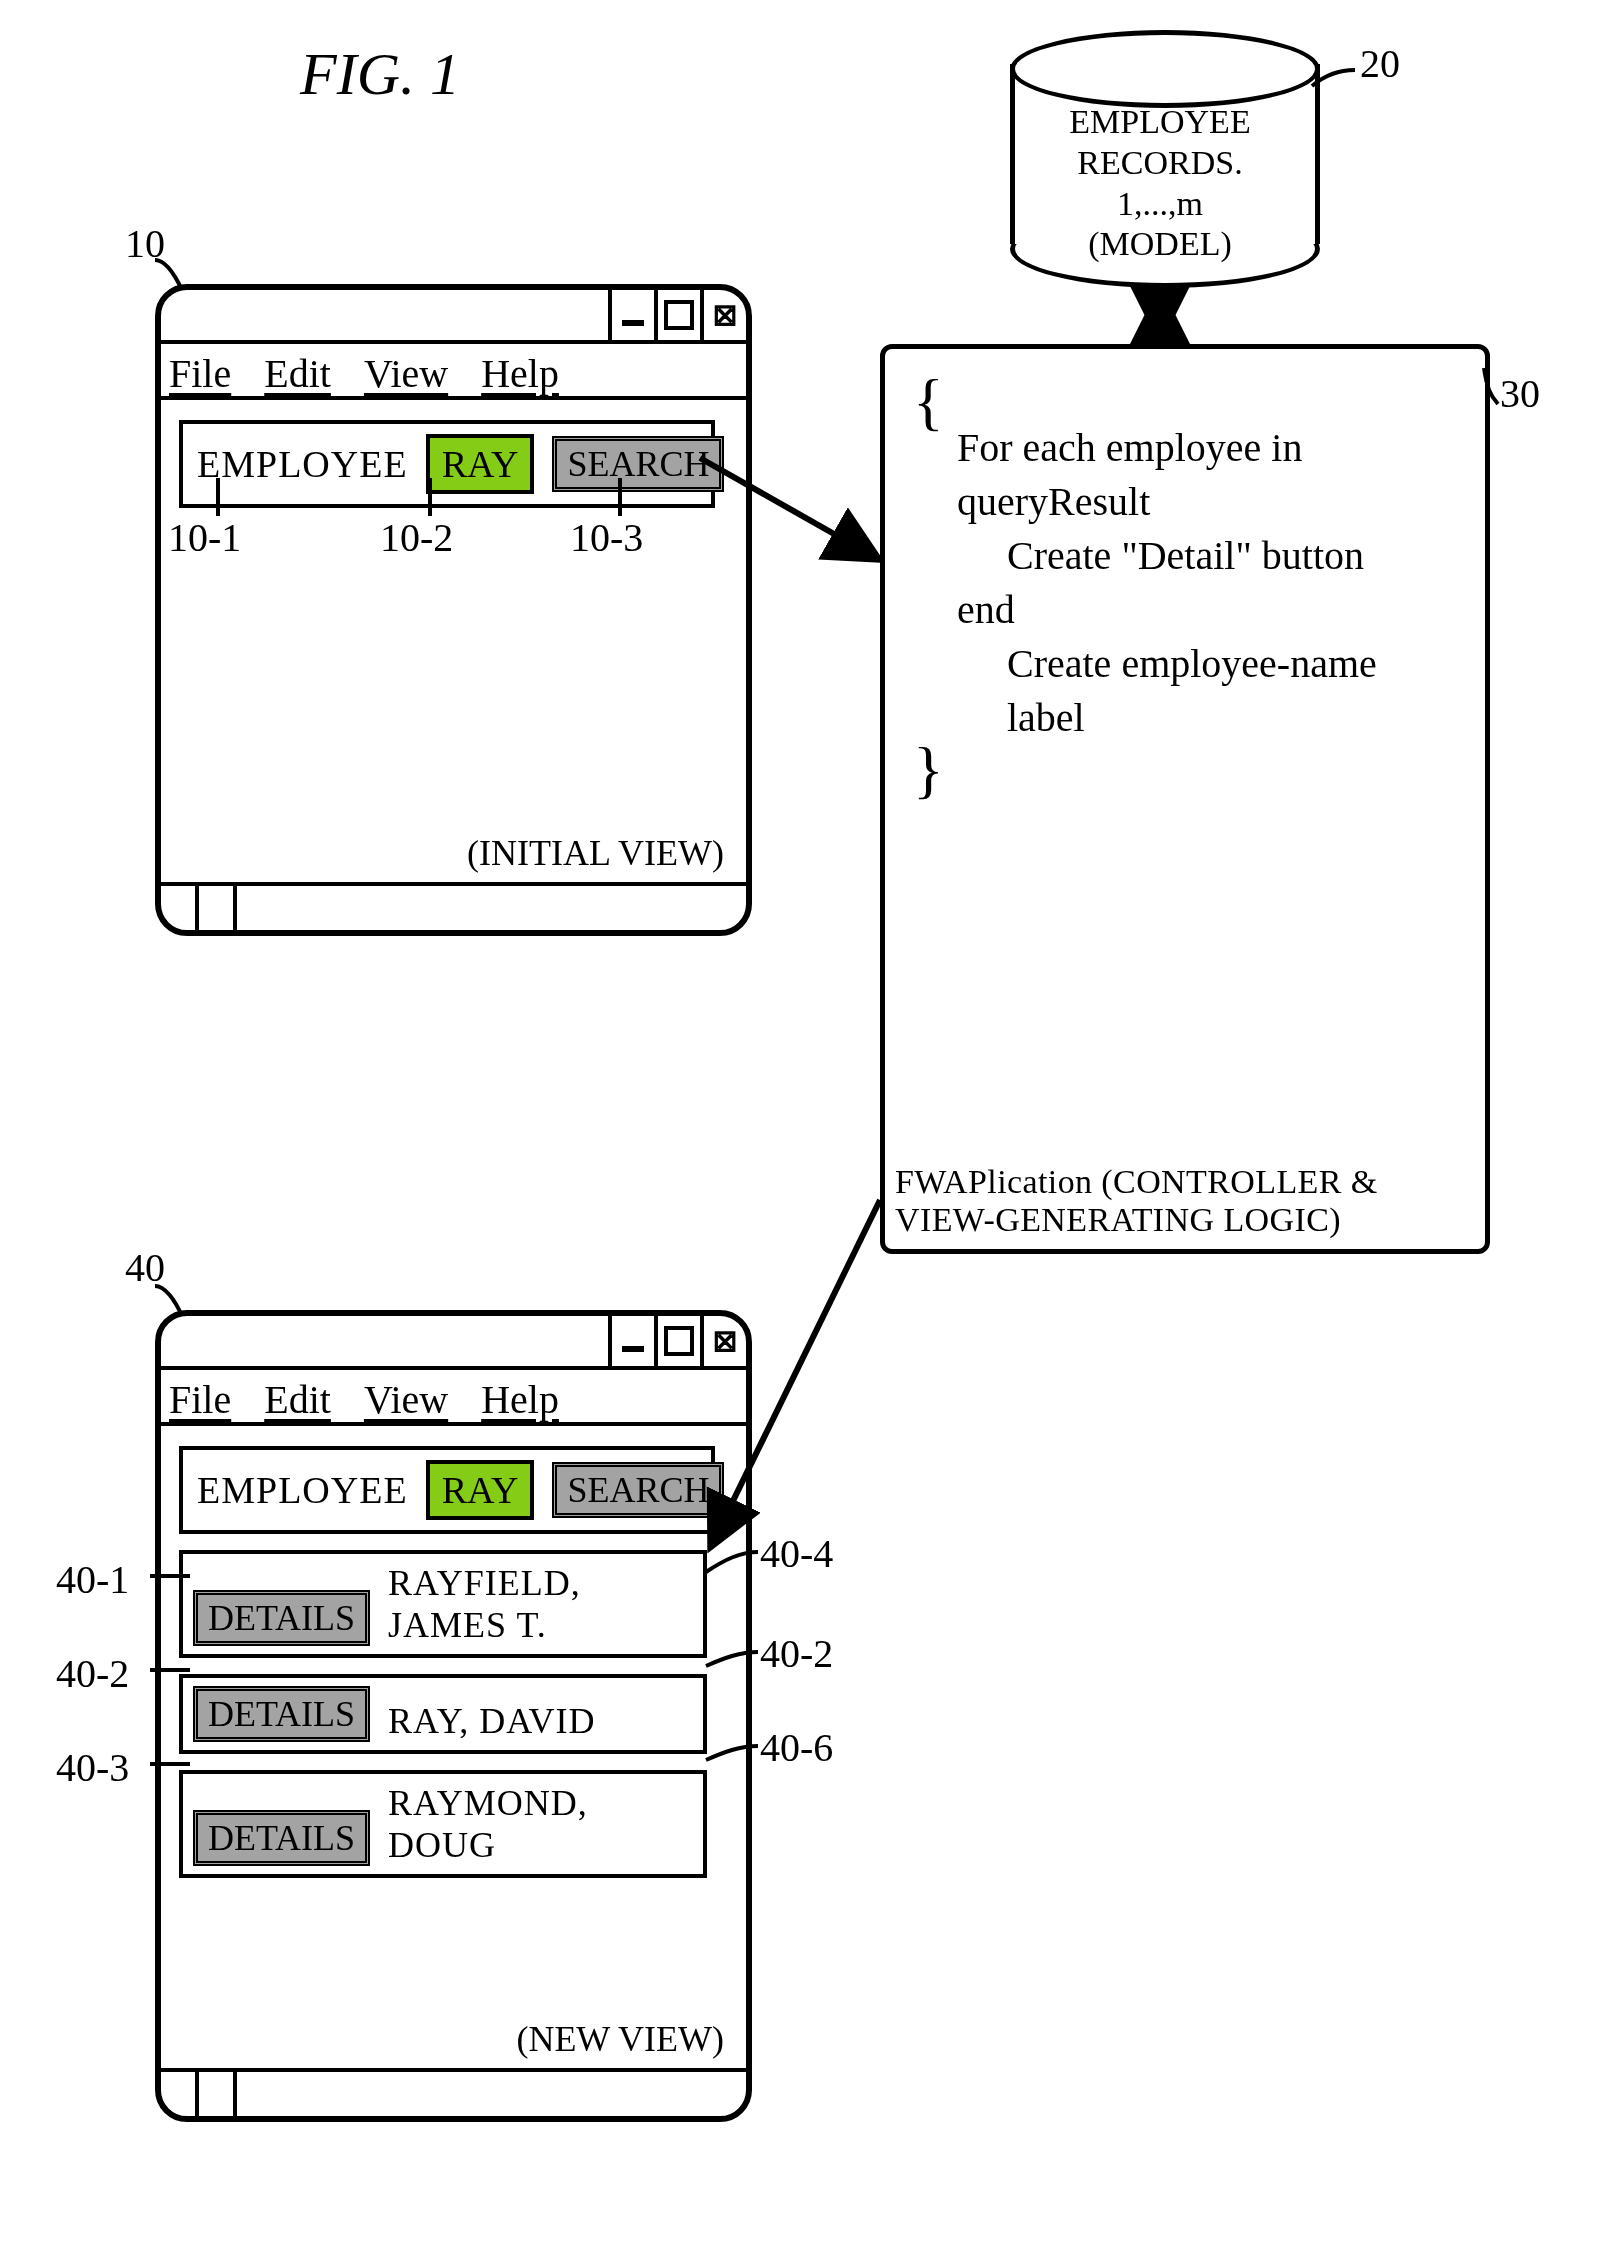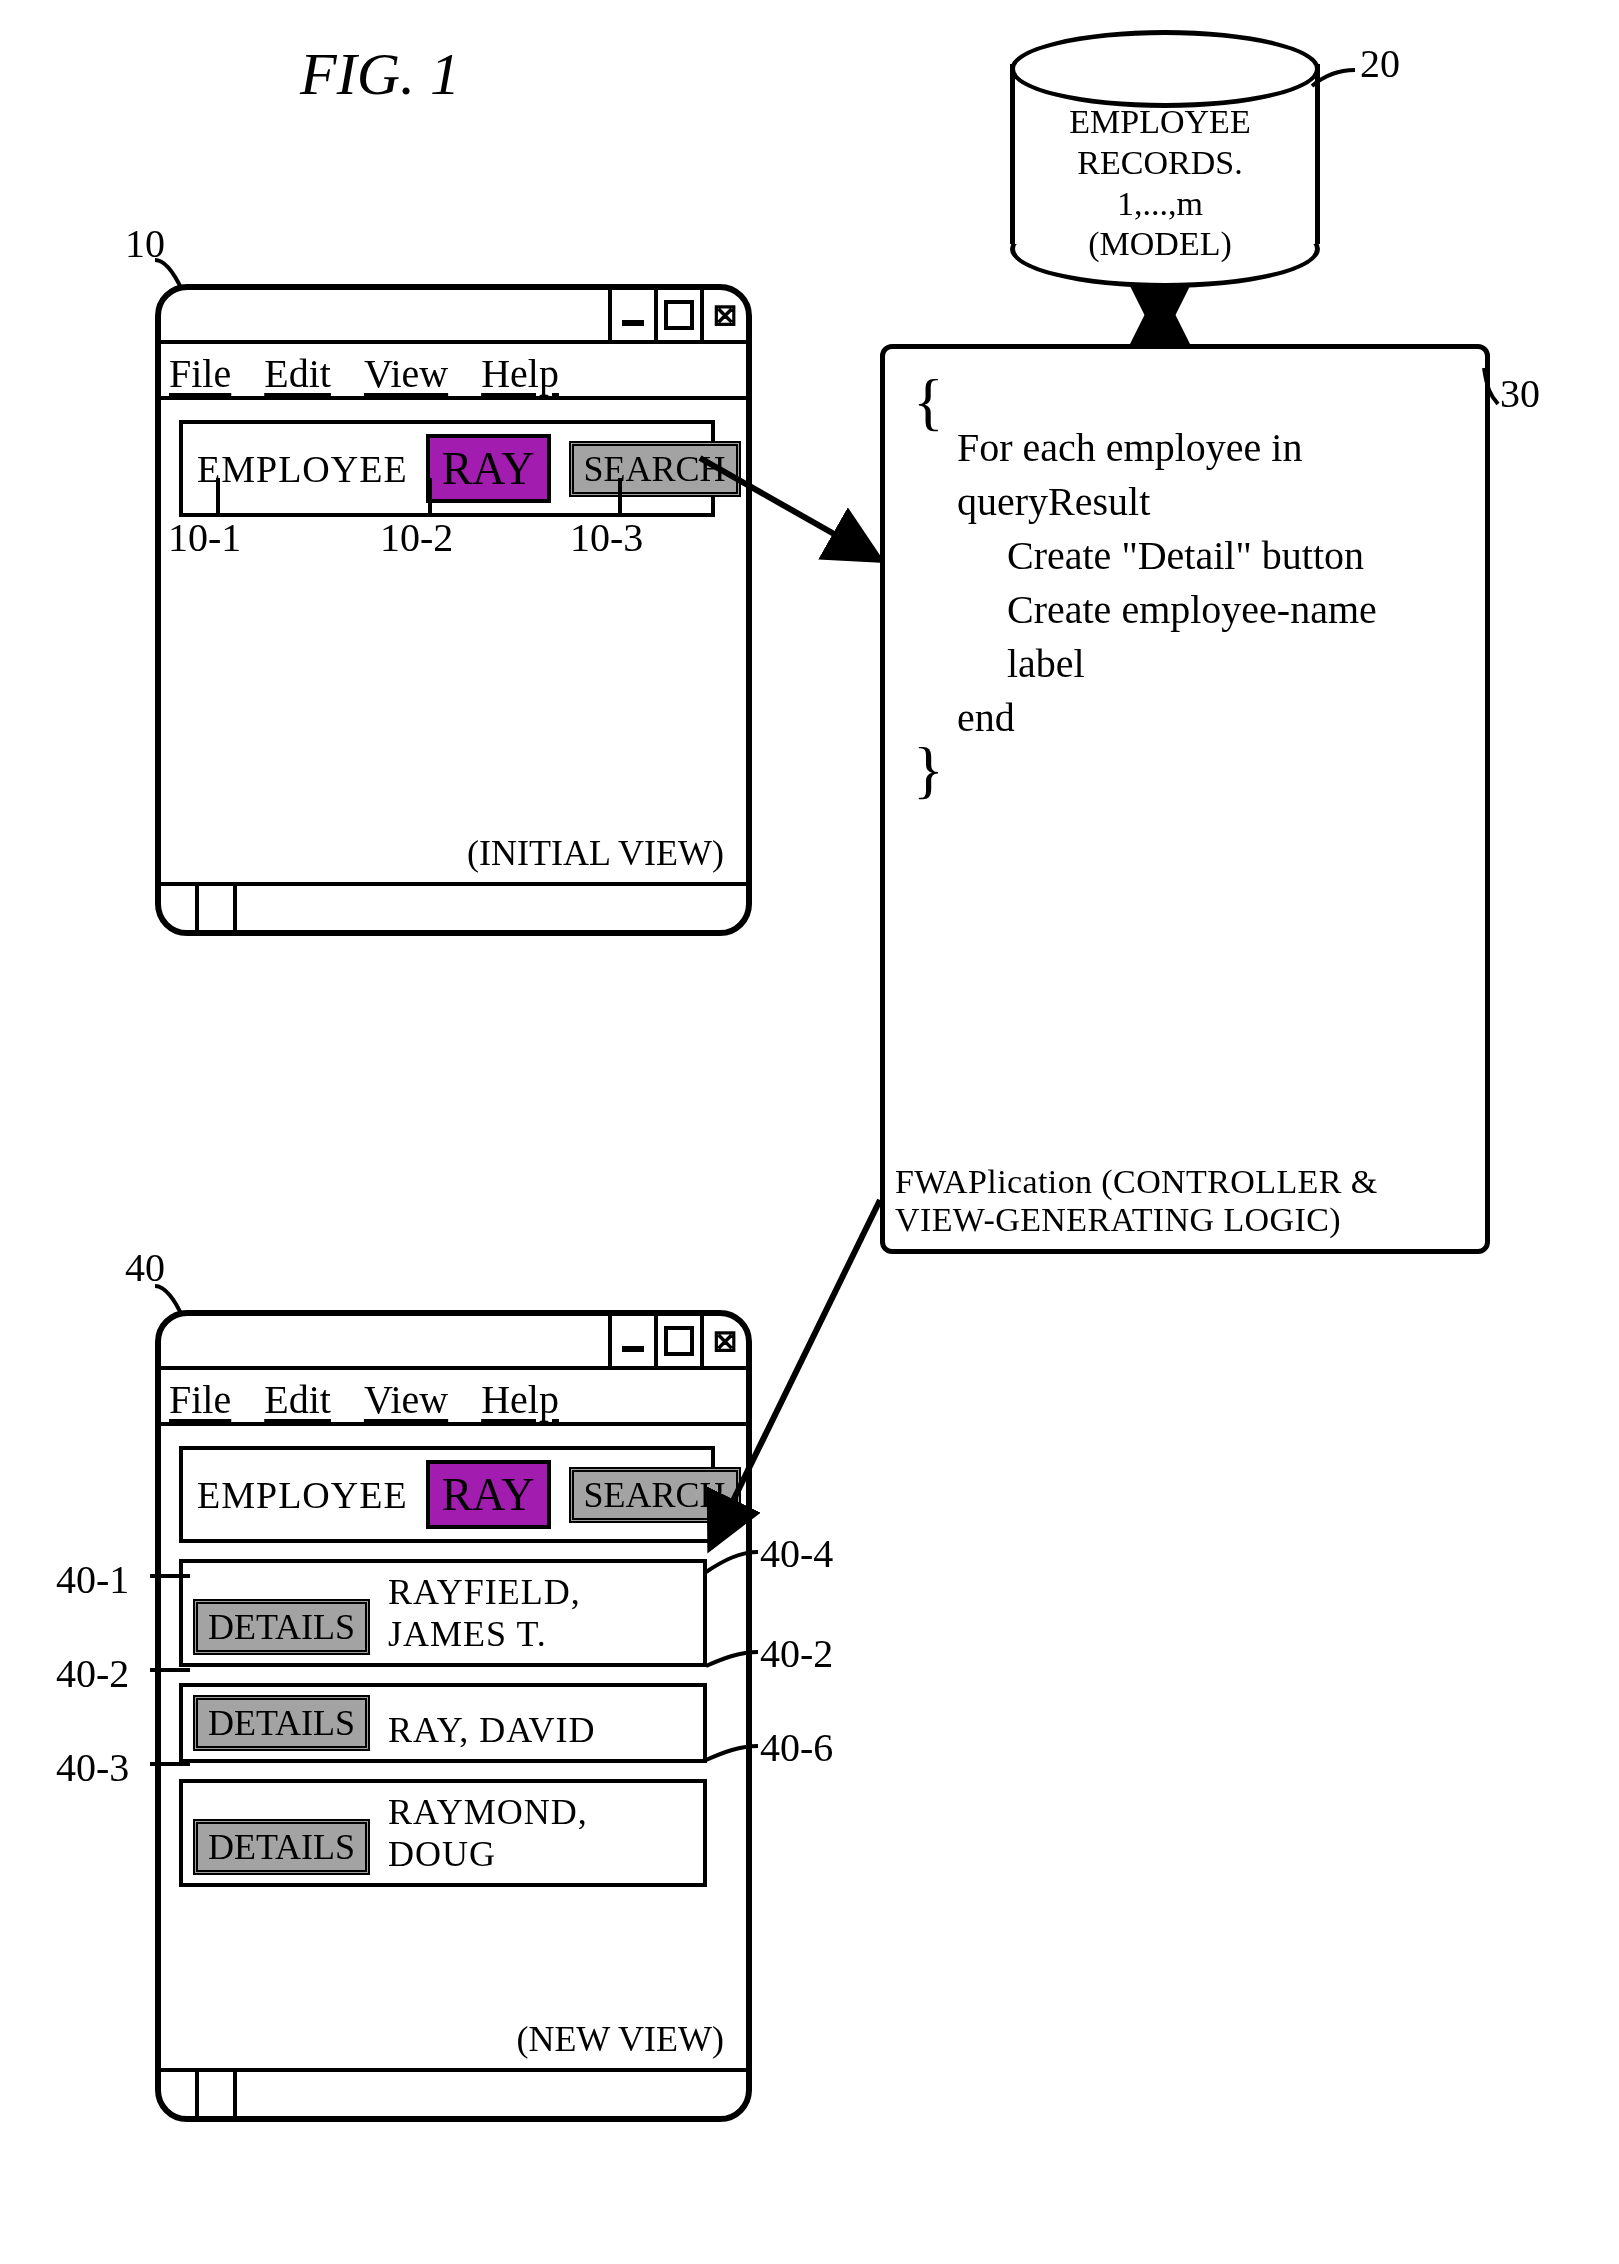--- a/index.html
+++ b/index.html
@@ -73,24 +73,24 @@
     display: flex;
     align-items: center;
     gap: 18px;
     padding: 10px 14px;
     width: 500px;
   }
   .emp-label { font-size: 38px; letter-spacing: 1px; }
   .search-input {
     border: 4px solid #000;
     padding: 4px 12px;
-    font-size: 46px;
+    font-size: 38px;
     width: 120px;
     text-align: right;
-    background: #a21caf;
+    background: #84cc16;
   }
   .btn {
     border: 5px double #000;
     padding: 2px 10px;
     font-size: 36px;
     background: #a3a3a3;
   }
   .result-row {
     border: 4px solid #000;
     display: flex;
@@ -199,22 +199,22 @@
       <span>1,...,m</span><br>
       <span>(MODEL)</span>
     </div>
   </div>
 
   <div class="logic-box" style="left:880px; top:344px;">
     <div class="logic-content">
       <div class="brace">{</div>
       <div class="logic-line">For each employee in queryResult</div>
       <div class="logic-line indent">Create "Detail" button</div>
+      <div class="logic-line">end</div>
       <div class="logic-line indent">Create employee-name label</div>
-      <div class="logic-line">end</div>
       <div class="brace" style="margin-top:6px;">}</div>
     </div>
     <div class="logic-caption">FWAPlication (CONTROLLER &amp; VIEW-GENERATING LOGIC)</div>
   </div>
 
   <div class="app-window" style="left:155px; top:284px;">
     <div class="titlebar">
       <div class="caption-btn">
           <div class="minimize-glyph"></div>
         </div>

